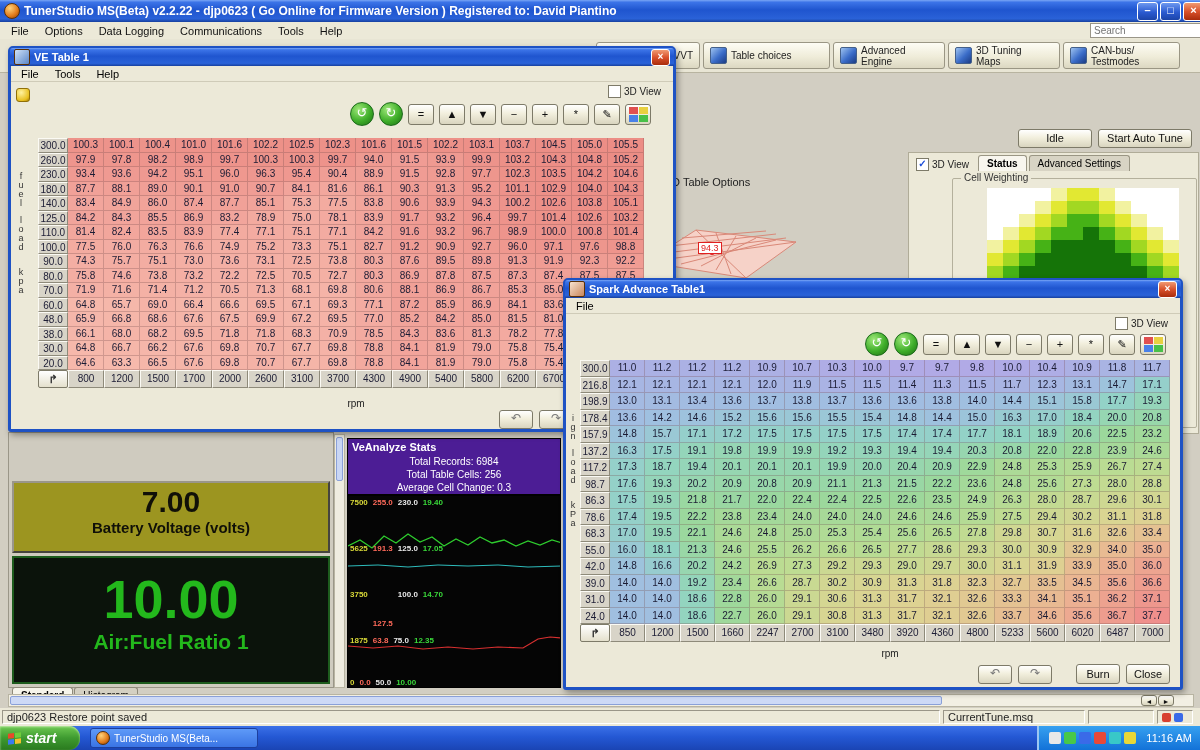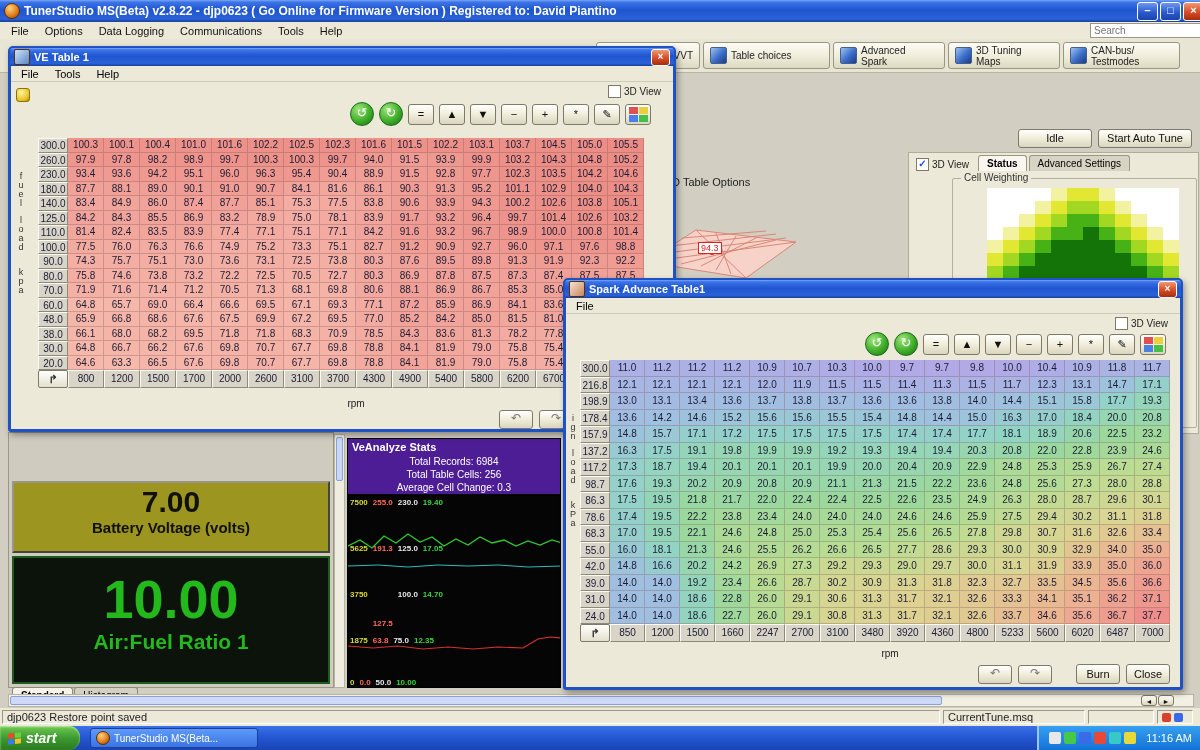--- a/index.html
+++ b/index.html
@@ -112,21 +112,21 @@
   .hmrow{white-space:nowrap;font-size:0;}
   .hmcell{display:inline-block;width:16px;height:13px;}
 </style>
 </head>
 <body>
 
 <div id="app">
 
   <div class="abs titlebar tb-main">
     <span class="appicon"></span>
-    <span>TunerStudio MS(Beta) v2.8.22 - djp0623 ( Go Online for Firmware Version ) Registered to: David Piantino</span>
+    <span>TunerStudio MS(Beta) v2.2.22 - djp0623 ( Go Online for Firmware Version ) Registered to: David Piantino</span>
     <span style="margin-left:auto;display:flex;gap:2px;">
       <span class="wbtn">–</span>
       <span class="wbtn">□</span>
       <span class="wbtn close">×</span>
     </span>
   </div>
 
   <div class="abs menubar">
     <span style="display:flex;gap:2px;">
         <span class="mitem">File</span>
@@ -145,21 +145,21 @@
           <span class="ricon"></span>
           <span class="rlabel">VVT</span>
         </div>
         <div class="rtab">
           <span class="ricon"></span>
           <span class="rlabel">Table choices</span>
         </div>
         <div class="rtab">
           <span class="ricon"></span>
           <span class="rlabel">Advanced
-Spark</span>
+Engine</span>
         </div>
         <div class="rtab">
           <span class="ricon"></span>
           <span class="rlabel">3D Tuning
 Maps</span>
         </div>
         <div class="rtab">
           <span class="ricon"></span>
           <span class="rlabel">CAN-bus/
 Testmodes</span>

